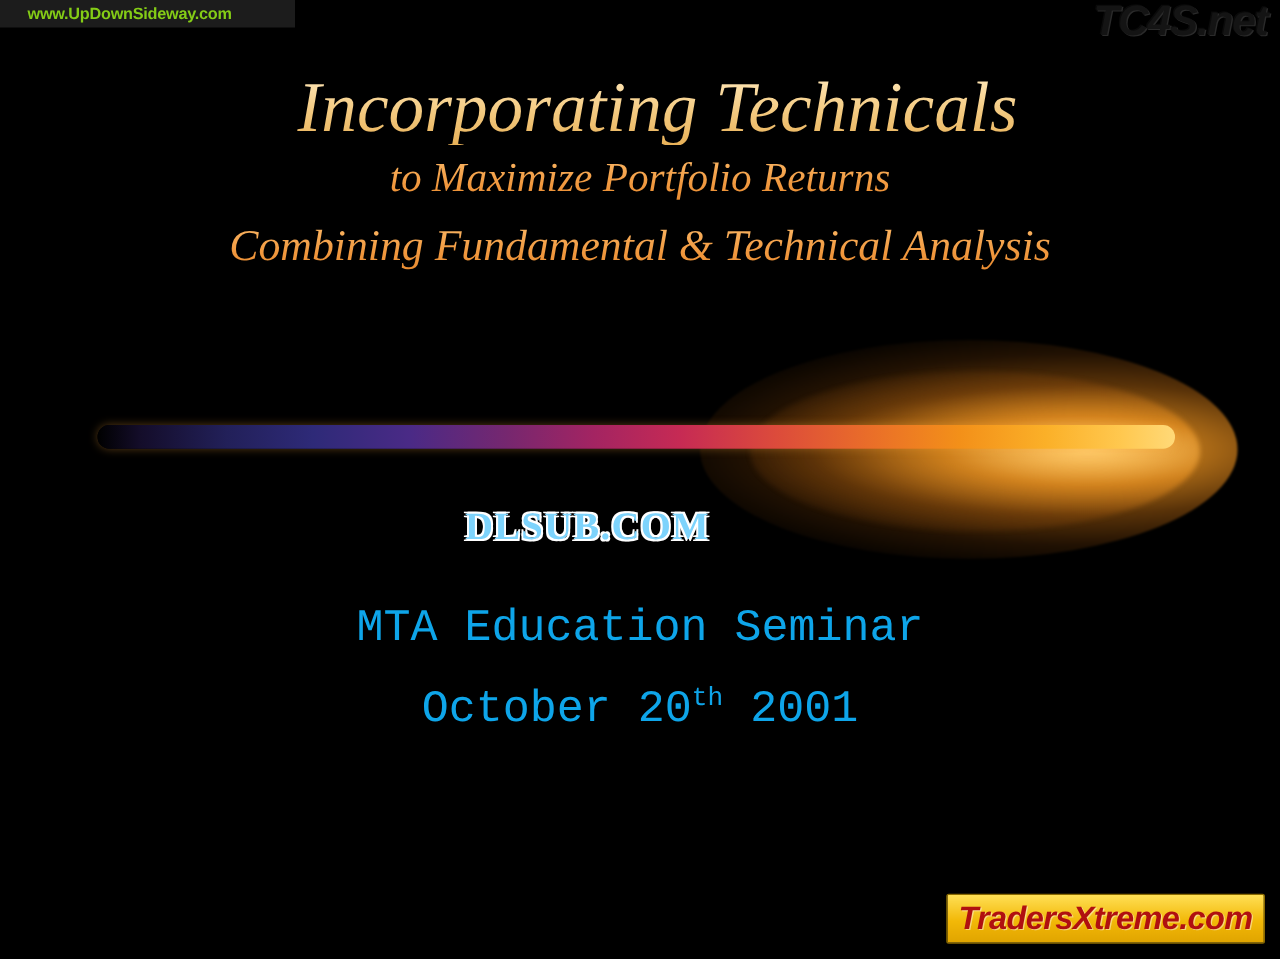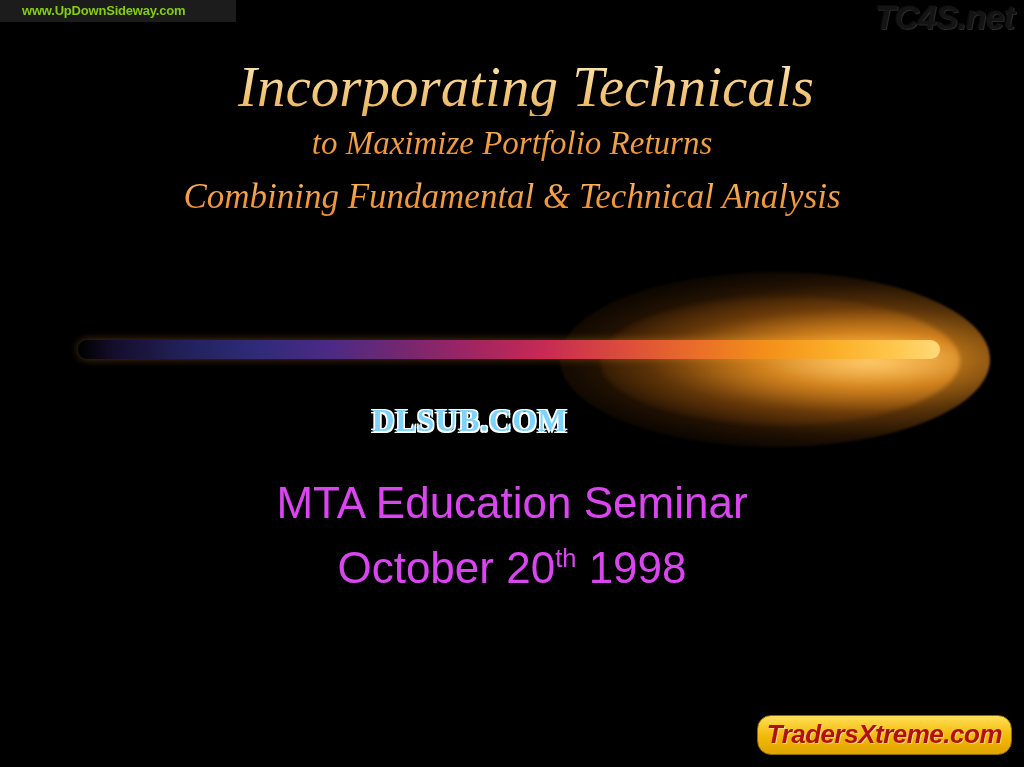--- a/index.html
+++ b/index.html
@@ -189,41 +189,41 @@
 
   
   .body-block {
     position: absolute;
     top: 470px;
     left: 0;
     width: 1024px;
     text-align: center;
   }
   .body-line {
-    font-family: Liberation Sans, sans-serif;
-    font-size: 44px;
+    font-family: Liberation Mono, monospace;
+    font-size: 36px;
     line-height: 65px;
-    color: #d946ef;
+    color: #0ea5e9;
     white-space: nowrap;
   }
   .body-line sup {
     font-size: 0.58em;
     vertical-align: super;
     line-height: 0;
   }
 
   
   .wm-bottomright {
     position: absolute;
     right: 12px;
     bottom: 12px;
     background: #f4c11a;
     background: linear-gradient(180deg, #ffdf55 0%, #f2b807 55%, #e0a400 100%);
     border: 1px solid #8a6a00;
-    border-radius: 14px;
+    border-radius: 2px;
     padding: 3px 9px 4px 9px;
     font-family: "Liberation Sans", sans-serif;
     font-size: 26px;
     font-weight: bold;
     font-style: italic;
     letter-spacing: -0.5px;
     color: #b01010;
     text-shadow: 1px 1px 0 rgba(255,255,255,0.45);
     white-space: nowrap;
   }
@@ -247,18 +247,18 @@
     <div class="comet-glow"></div>
     <div class="comet-glow2"></div>
     <div class="comet-bar"></div>
     <div class="comet-head"></div>
   </div>
 
   <div class="wm-dlsub">DLSUB.COM</div>
 
   <div class="body-block">
     <div class="body-line">MTA Education Seminar</div>
-    <div class="body-line"><span>October 20</span><sup>th</sup><span> 1998</span></div>
+    <div class="body-line"><span>October 20</span><sup>th</sup><span> 2001</span></div>
   </div>
 
   <div class="wm-bottomright">TradersXtreme.com</div>
 
 </div>
 
 </body></html>

